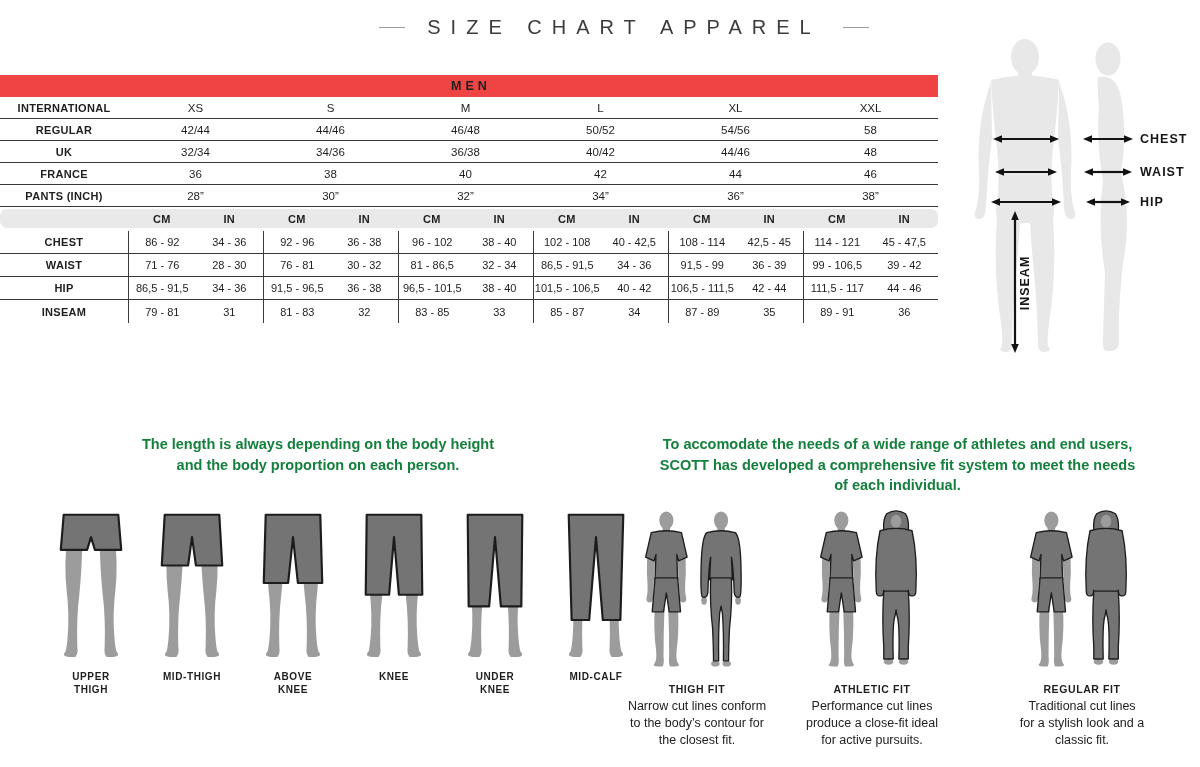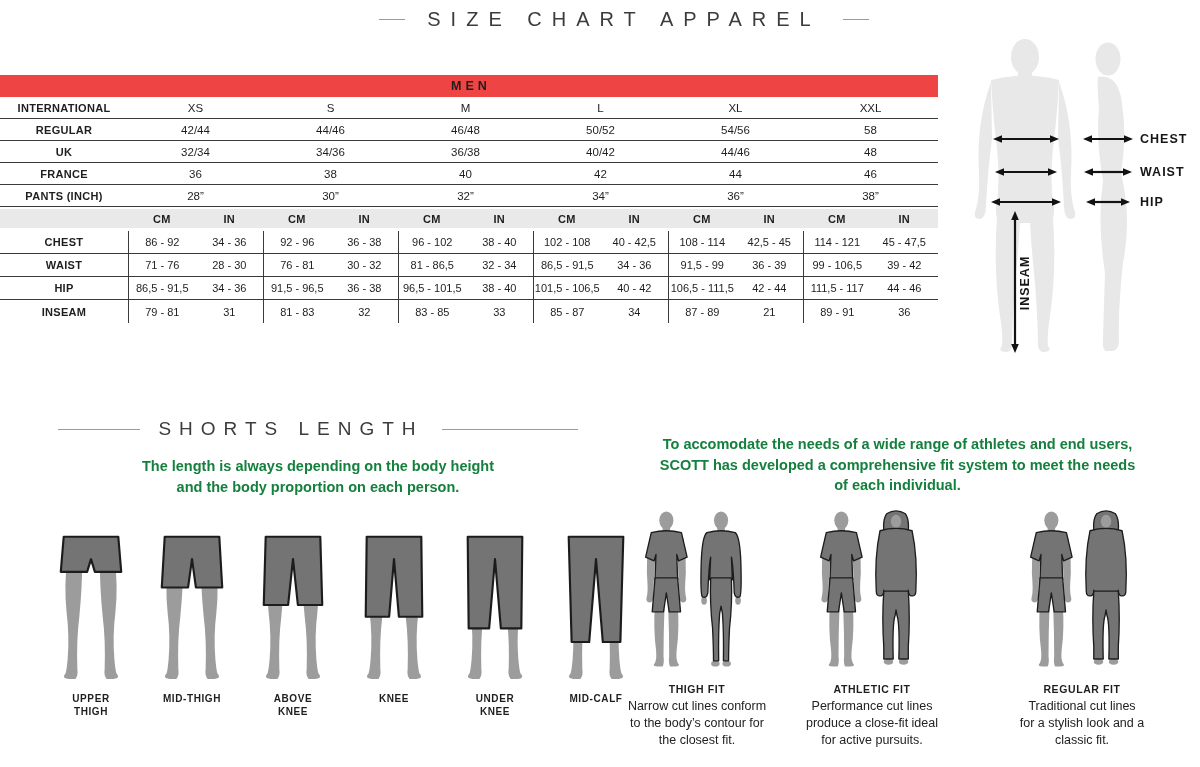--- a/index.html
+++ b/index.html
@@ -4,31 +4,31 @@
 <style>
   html,body{margin:0;padding:0;background:#fff;}
   .page{position:relative;width:1200px;height:767px;background:#ffffff;overflow:hidden;
         font-family:"Liberation Sans", sans-serif;color:#1e1e1e;}
 
   
   .title-row{display:flex;align-items:center;justify-content:center;}
   .rule{height:1px;background:#9a9a9a;}
   .big-title{font-size:20px;font-weight:400;letter-spacing:10px;color:#3c3c3c;margin:0 22px;white-space:nowrap;}
   .sec-title{font-size:19px;font-weight:400;letter-spacing:8px;color:#3c3c3c;margin:0 18px;white-space:nowrap;}
-  .page-head{position:absolute;top:8px;left:0;right:0;padding-left:48px;}
+  .page-head{position:absolute;top:16px;left:0;right:0;padding-left:48px;}
 
   
   .size-table{position:absolute;left:0;top:75px;width:938px;}
   .band{background:#ef4444;height:22px;display:flex;align-items:center;justify-content:center;
         font-weight:700;font-size:12.5px;letter-spacing:4px;padding-left:4px;box-sizing:border-box;}
   .grid-row{display:grid;grid-template-columns:128px repeat(12,1fr);align-items:center;box-sizing:border-box;}
   .top-row{height:22px;border-bottom:1px solid #3a3a3a;}
   .top-row .lbl{font-weight:700;font-size:11px;text-align:center;letter-spacing:.3px;}
   .top-row .val{grid-column:span 2;text-align:center;font-size:11.5px;}
-  .unit-band{background:#e9e9e9;height:19px;margin-top:2px;}
+  .unit-band{background:#e9e9e9;height:19px;margin-top:2px;border-radius:7px;}
   .unit-band .unit{font-weight:700;font-size:11px;text-align:center;letter-spacing:.3px;}
   .m-row{height:23px;}
   .m-row.first{height:26px;padding-top:3px;}
   .m-row.lined{border-bottom:1px solid #3a3a3a;}
   .m-row .lbl{font-weight:700;font-size:11px;text-align:center;letter-spacing:.3px;}
   .m-row .mval{text-align:center;font-size:11px;align-self:stretch;display:flex;align-items:center;justify-content:center;}
   .m-row .group-start{border-left:1px solid #3a3a3a;}
 
   
   .body-diagram{position:absolute;left:958px;top:33px;}
@@ -216,21 +216,21 @@
           <div class="lbl">INSEAM</div>
           <div class="mval group-start">79 - 81</div>
           <div class="mval">31</div>
           <div class="mval group-start">81 - 83</div>
           <div class="mval">32</div>
           <div class="mval group-start">83 - 85</div>
           <div class="mval">33</div>
           <div class="mval group-start">85 - 87</div>
           <div class="mval">34</div>
           <div class="mval group-start">87 - 89</div>
-          <div class="mval">21</div>
+          <div class="mval">35</div>
           <div class="mval group-start">89 - 91</div>
           <div class="mval">36</div>
         </div>
       </div>
   </section>
 
   <svg class="body-diagram" width="242" height="335" viewBox="0 0 242 335">
 
     <g fill="#e8e8e8">
       <ellipse cx="67" cy="24" rx="14" ry="18"></ellipse>
@@ -273,25 +273,20 @@
       <polygon points="57,178 53.2,187 60.8,187"></polygon>
         <polygon points="57,320 53.2,311 60.8,311"></polygon>
     </g>
     <text x="182" y="110">CHEST</text>
     <text x="182" y="143">WAIST</text>
     <text x="182" y="173">HIP</text>
     <text transform="translate(71,250) rotate(-90)" text-anchor="middle">INSEAM</text>
   </svg>
 
   <section class="shorts-section">
-    <div class="title-row">
-      <span class="rule" style="width:82px"></span>
-      <h2 class="sec-title">SHORTS LENGTH</h2>
-      <span class="rule" style="width:136px"></span>
-    </div>
     <p class="desc">The length is always depending on the body height
 and the body proportion on each person.</p>
     <div class="shorts-figs">
       <div class="shorts-item">
         <svg viewBox="0 0 80 160">
           <use href="#legs80"></use>
           <path d="M12,10 L68,10 L71,46 L44,46 L40,33 L36,46 L9,46 Z" fill="#747474" stroke="#1c1c1c" stroke-width="2.2" stroke-linejoin="round"></path>
         </svg>
         <div class="shorts-label">UPPER
 THIGH</div>

